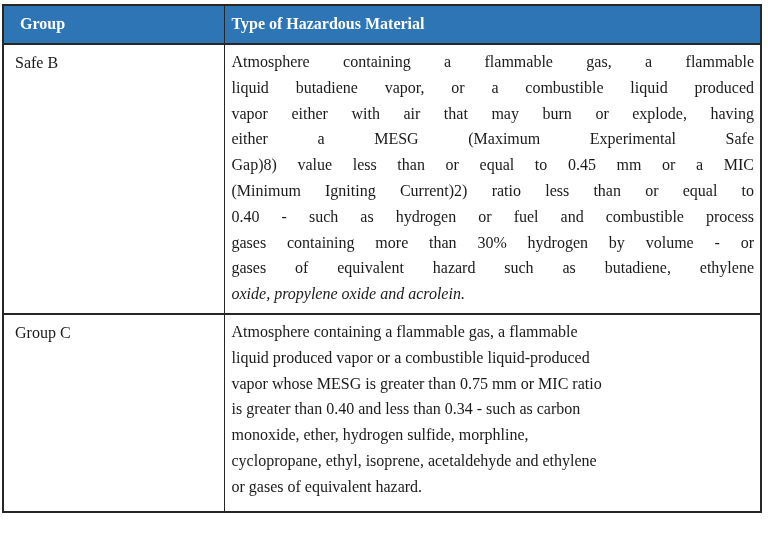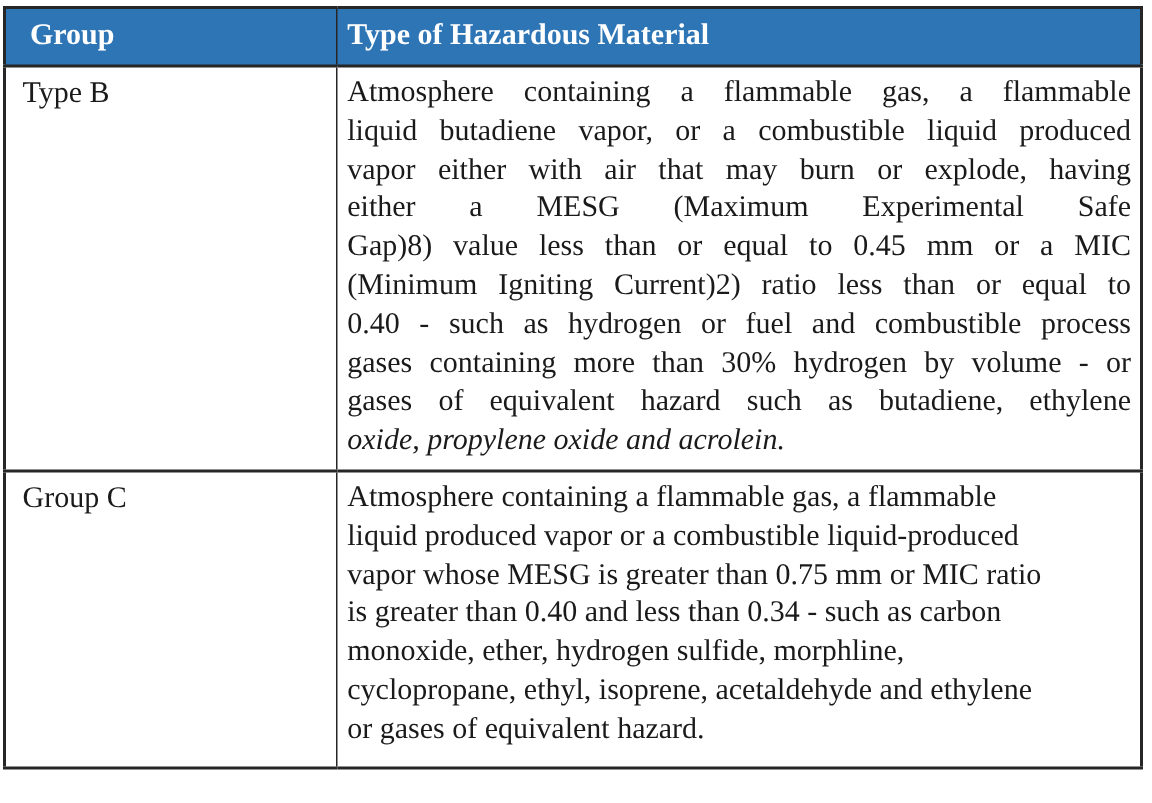--- a/index.html
+++ b/index.html
@@ -22,21 +22,21 @@
     table-layout: fixed;
   }
   table.haz-table col.c1 { width: 221px; }
   .haz-table th, .haz-table td {
     border-top: 2px solid #262626;
     border-bottom: 2px solid #262626;
     border-left: 1px solid #262626;
     border-right: 1px solid #262626;
     vertical-align: top;
     color: #1a1a1a;
-    font-size: 20px;
+    font-size: 16px;
     line-height: 25.8px;
     margin-top: 44px;
   }
   .haz-table { border: 2px solid #262626; }
   .haz-table th {
     background: #2e75b6;
     color: #ffffff;
     font-weight: bold;
     text-align: left;
     height: 33px;
@@ -74,21 +74,21 @@
       <col class="c2">
     </colgroup>
     <thead>
       <tr>
         <th class="col-group">Group</th>
         <th class="col-desc">Type of Hazardous Material</th>
       </tr>
     </thead>
     <tbody>
       <tr class="row-b">
-        <td class="cell-group">Type B</td>
+        <td class="cell-group">Safe B</td>
         <td class="cell-desc justify">
             <div class="tline">Atmosphere containing a flammable gas, a flammable</div>
             <div class="tline">liquid butadiene vapor, or a combustible liquid produced</div>
             <div class="tline">vapor either with air that may burn or explode, having</div>
             <div class="tline">either a MESG (Maximum Experimental Safe</div>
             <div class="tline">Gap)8) value less than or equal to 0.45 mm or a MIC</div>
             <div class="tline">(Minimum Igniting Current)2) ratio less than or equal to</div>
             <div class="tline">0.40 - such as hydrogen or fuel and combustible process</div>
             <div class="tline">gases containing more than 30% hydrogen by volume - or</div>
             <div class="tline">gases of equivalent hazard such as butadiene, ethylene</div>

